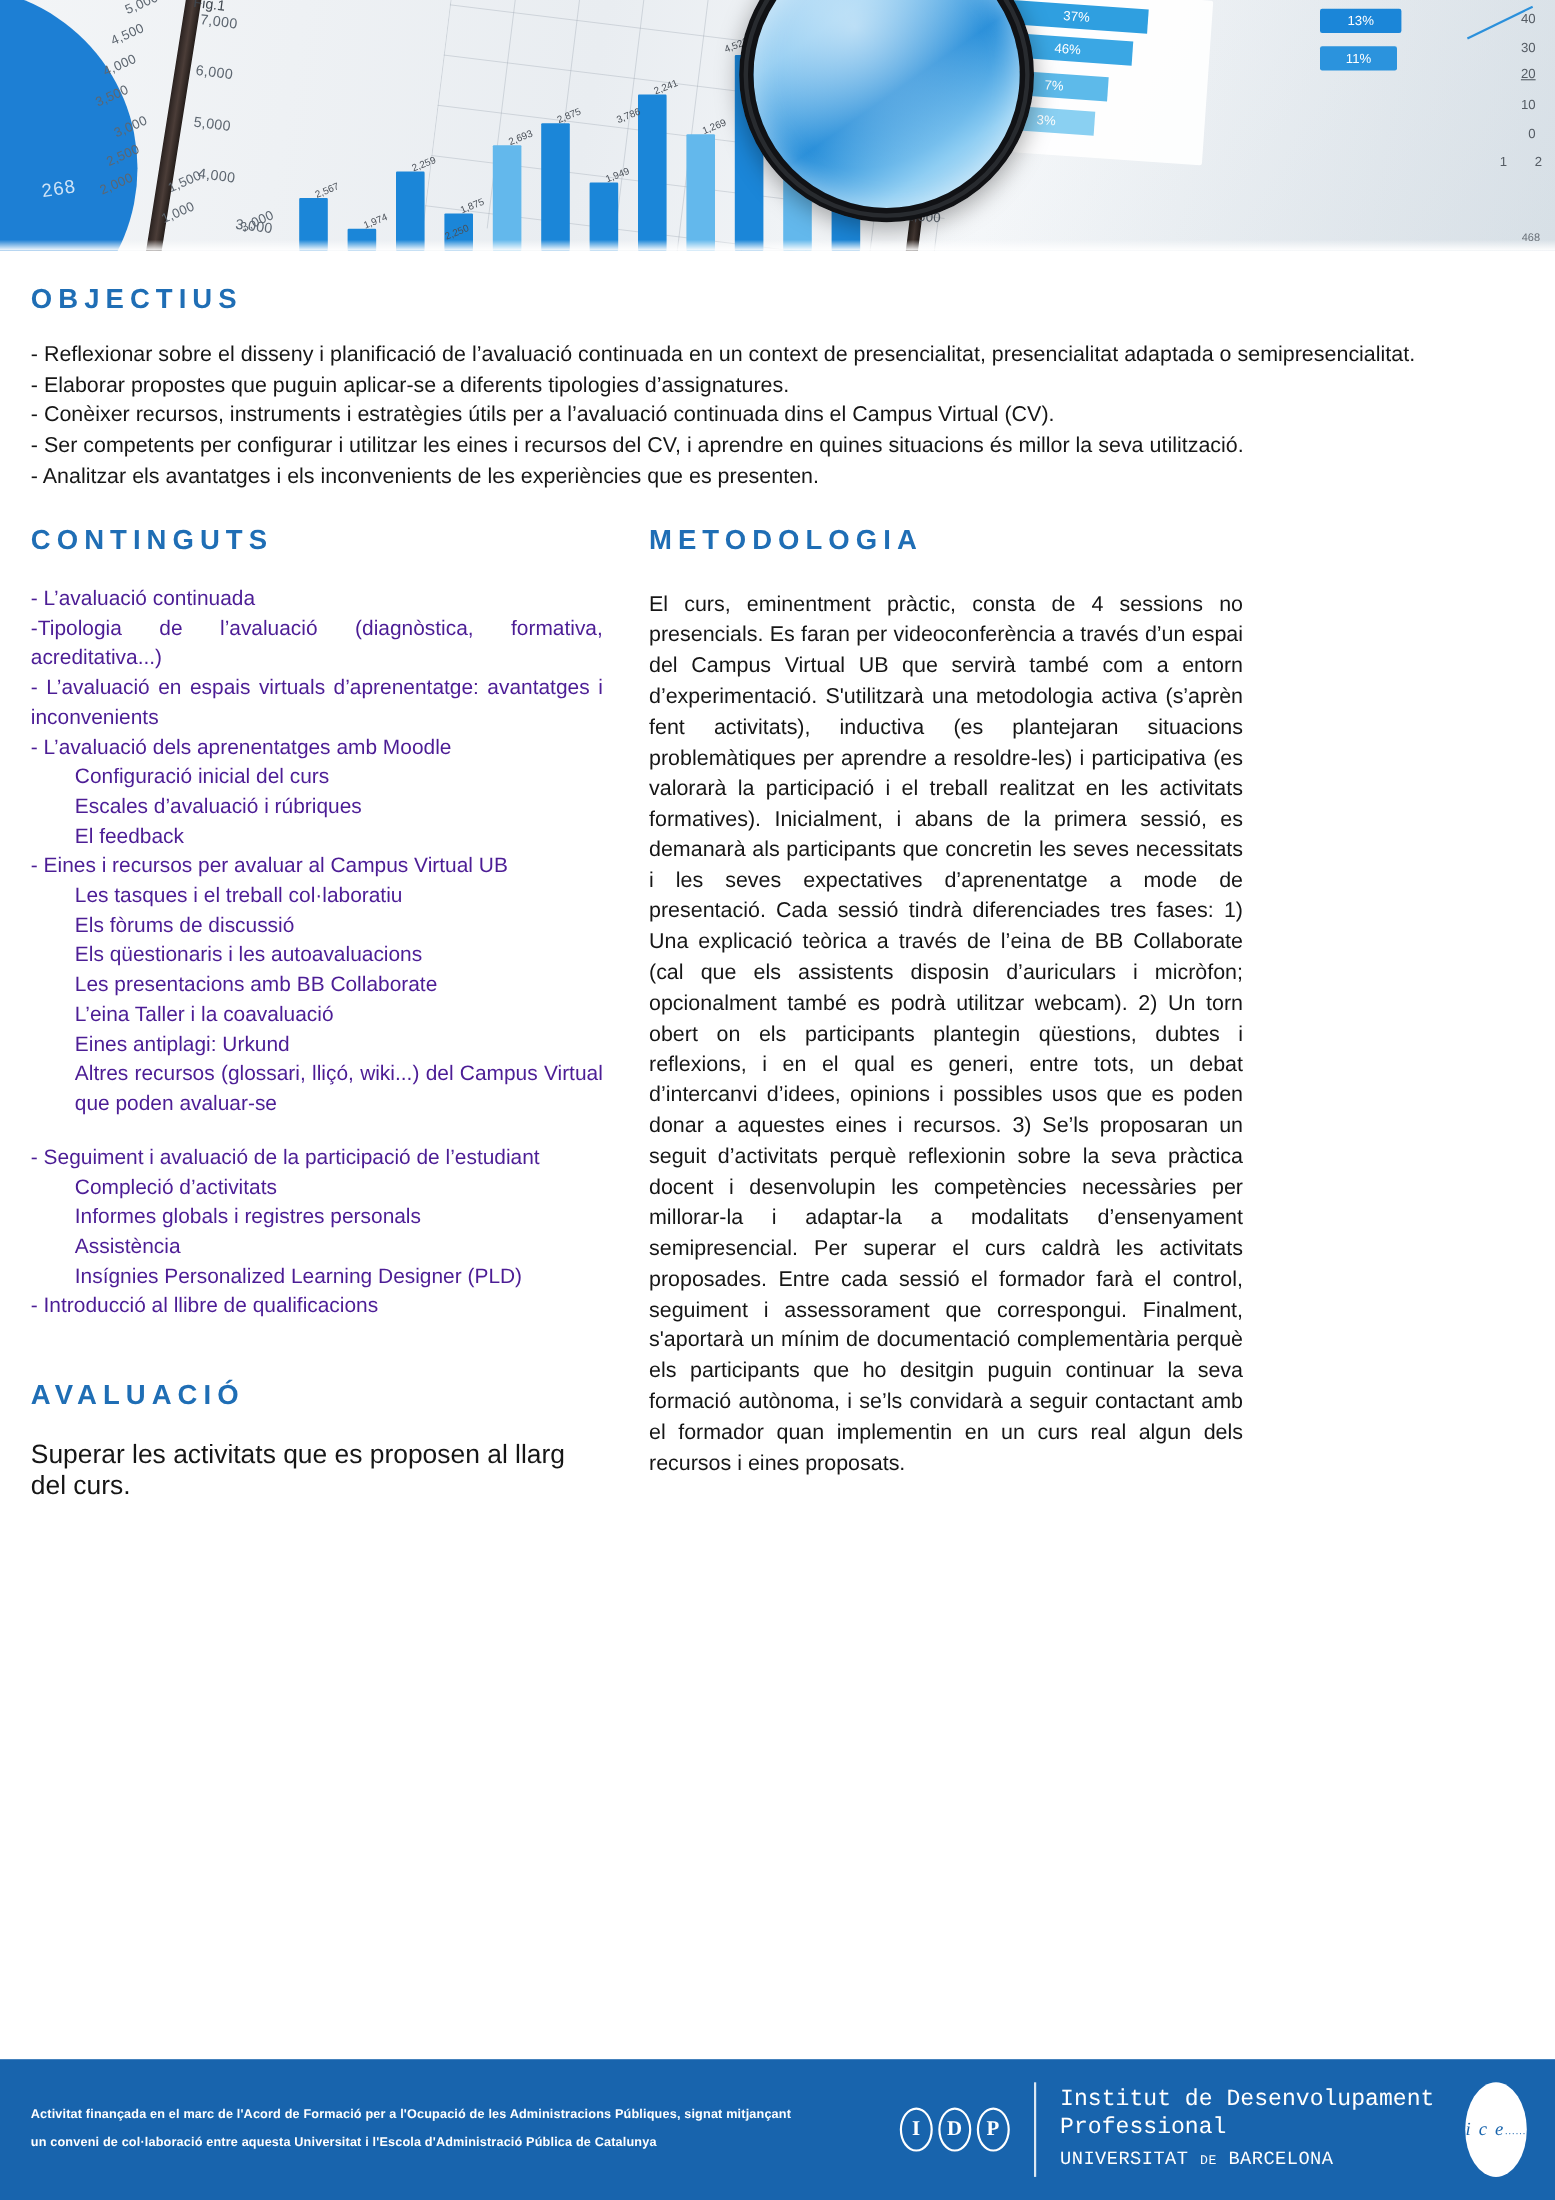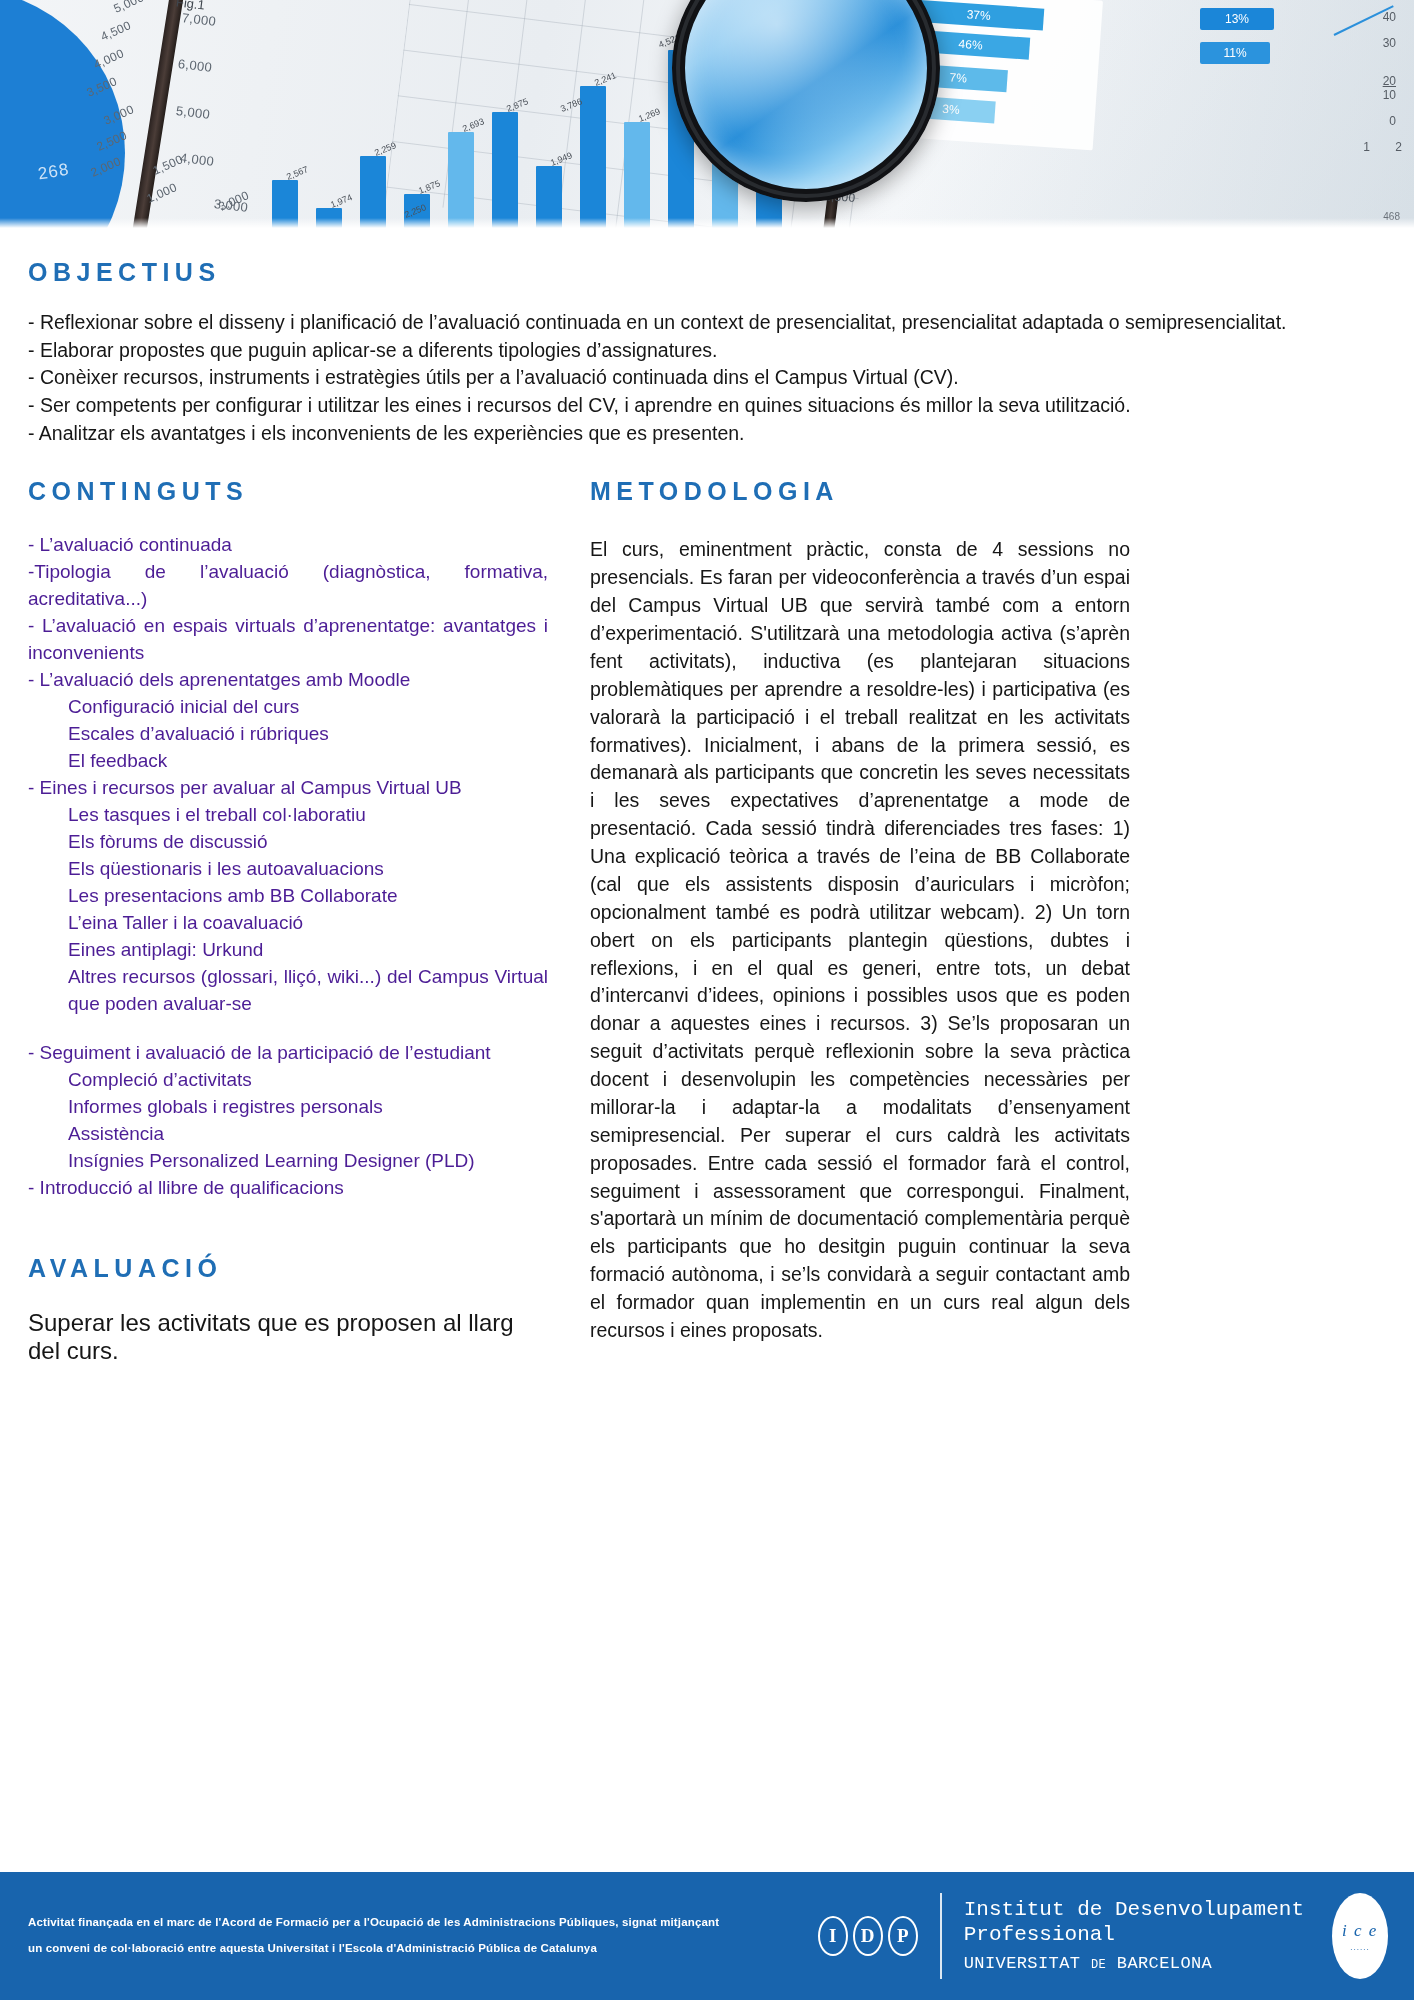--- a/index.html
+++ b/index.html
@@ -219,21 +219,21 @@
   }
   .divider-v { width: 2px; height: 86px; background: rgba(255,255,255,.85); margin: 0 22px; }
   .ub-block { color:#fff; font-family:Liberation Mono, monospace; line-height: 1.18; }
   .ub-l1 { font-size: 21px; }
   .ub-l2 { font-size: 21px; }
   .ub-l3 { font-size: 17px; margin-top: 6px; letter-spacing: .4px; }
   .ub-l3 .small { font-size: 12px; }
   .ice {
     width: 56px; height: 86px; border-radius: 50%;
     background:#ffffff; color:#1864ad;
-    display:flex; flex-direction:column; align-items:center; justify-content:center;
+    display:flex; flex-direction:row; align-items:center; justify-content:center;
     margin-left: 28px;
     font-family:"Liberation Serif", serif;
   }
   .ice-letters { font-size: 17px; letter-spacing: 1.5px; font-style: italic; }
   .ice-dots { font-size: 9px; letter-spacing: 1px; margin-top: 1px; }
 </style>
 </head>
 <body>
 
 <div class="hero">
@@ -316,21 +316,21 @@
   </div>
   <div class="pct-row" style="left:1200px; top:8px;  width:74px; background:#1b86d8; border-radius:2px;">
     <span>13%</span>
   </div>
   <div class="pct-row" style="left:1200px; top:42px; width:70px; background:#2b93dd; border-radius:2px;">
     <span>11%</span>
   </div>
 
   <div class="right-axis" style="top:10px;">40</div>
   <div class="right-axis" style="top:36px;">30</div>
-  <div class="right-axis" style="top:74px;text-decoration:underline;">20</div>
+  <div class="right-axis" style="top:60px;text-decoration:underline;">20</div>
   <div class="right-axis" style="top:88px;">10</div>
   <div class="right-axis" style="top:114px;">0</div>
   <div class="right-axis" style="right:44px; top:140px;">1</div>
   <div class="right-axis" style="right:12px; top:140px;">2</div>
   <div class="right-chart-line" style="right:14px; top:34px; width:66px; transform:rotate(-26deg);"></div>
 
   <div style="position:absolute; right:14px; bottom:6px; font-size:10px; color:#6a7179;">468</div>
 
   <div class="magnifier"></div>
   <div class="hero-fade-bottom"></div>

